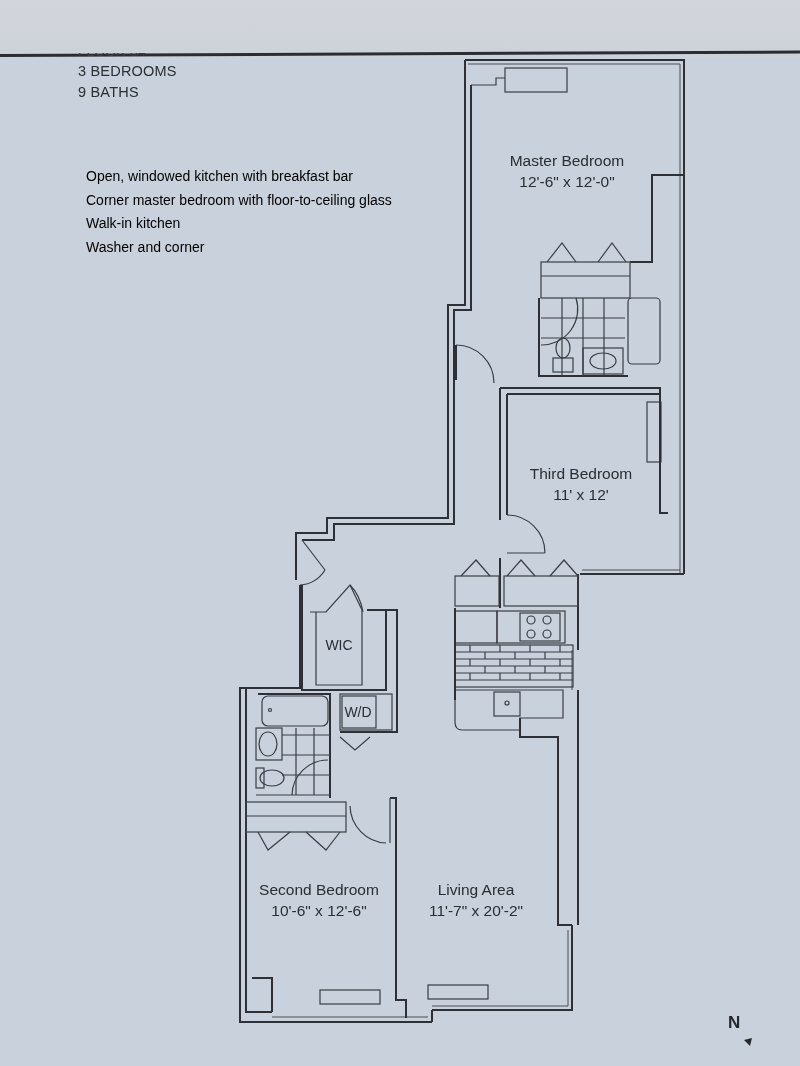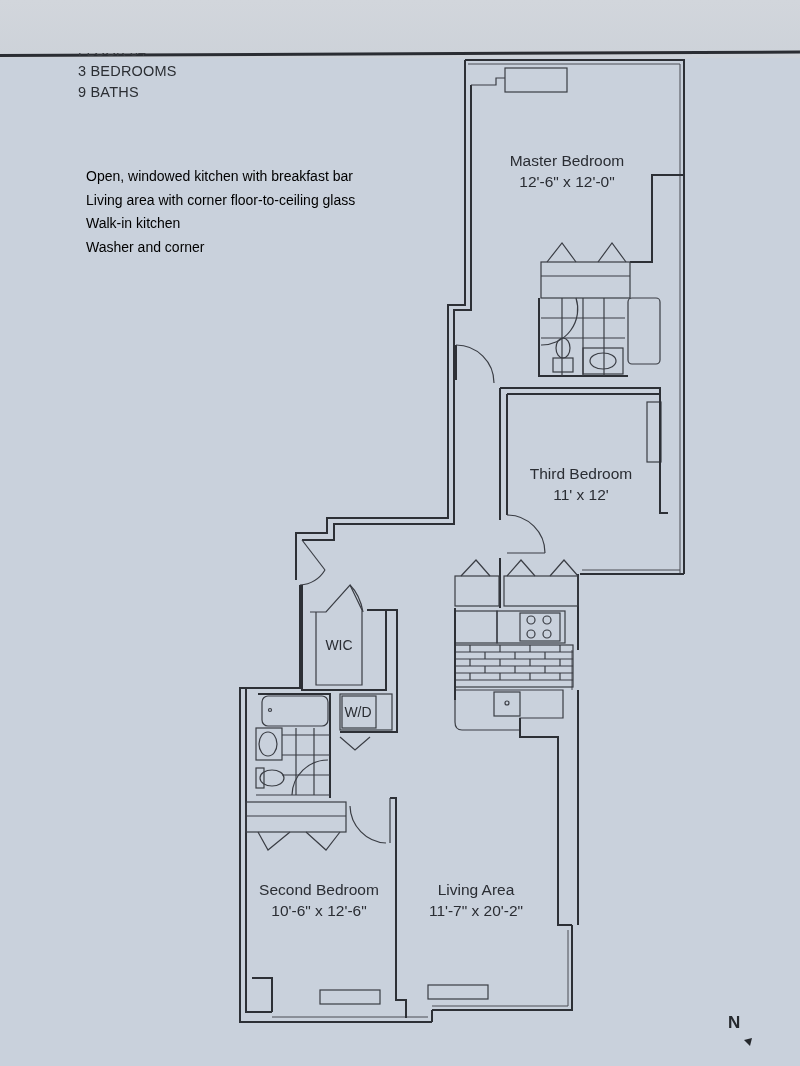--- a/index.html
+++ b/index.html
@@ -41,21 +41,21 @@
 <div class="header">
   <div class="cut">
       <span>FLOOR 34</span>
     </div>
   <div class="line">3 BEDROOMS</div>
   <div class="line">9 BATHS</div>
 </div>
 
 <div class="features">
   <div class="feat">Open, windowed kitchen with breakfast bar</div>
-  <div class="feat">Living area with corner floor-to-ceiling glass</div>
+  <div class="feat">Corner master bedroom with floor-to-ceiling glass</div>
   <div class="feat">Walk-in kitchen</div>
   <div class="feat">Washer and corner</div>
 </div>
 
 <svg class="plan" width="800" height="1066" viewBox="0 0 800 1066">
 
   <g>
 
     <polyline class="wall" points="465,60 684,60 684,574"></polyline>
     <polyline class="glass" points="468,64 680,64"></polyline>

